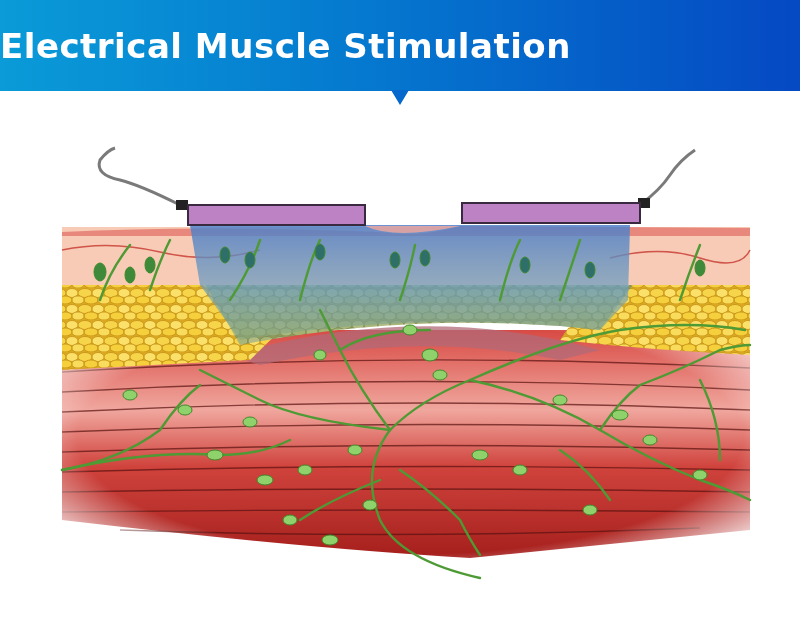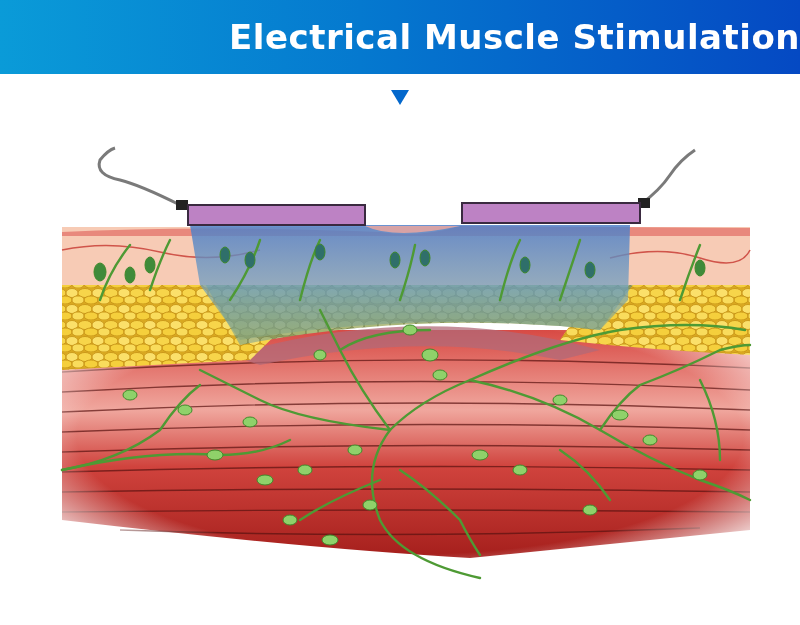--- a/index.html
+++ b/index.html
@@ -1,19 +1,19 @@
 <!DOCTYPE html>
 <html><head>
 <meta charset="utf-8">
 <style>
   html,body{margin:0;padding:0;background:#fff;}
   body{width:800px;height:625px;position:relative;overflow:hidden;font-family:"DejaVu Sans",sans-serif;}
-  .header{position:absolute;left:0;top:0;width:800px;height:74px;
+  .header{position:absolute;left:0;top:0;width:800px;height:91px;
     background:linear-gradient(90deg,#0a9bd8 0%,#0579cf 45%,#0549c3 100%);
-    display:flex;align-items:center;justify-content:flex-end;}
+    display:flex;align-items:center;justify-content:flex-start;}
   .title{color:#fff;font-size:34px;font-weight:bold;letter-spacing:0.5px;font-family:"DejaVu Sans",sans-serif;}
   .notch{position:absolute;left:391px;top:90px;width:0;height:0;
     border-left:9px solid transparent;border-right:9px solid transparent;border-top:15px solid #0468cc;}
   .illus{position:absolute;left:0;top:105px;width:800px;height:520px;}
 </style>
 </head>
 <body>
 
 <div class="header">
   <div class="title">Electrical Muscle Stimulation</div>

